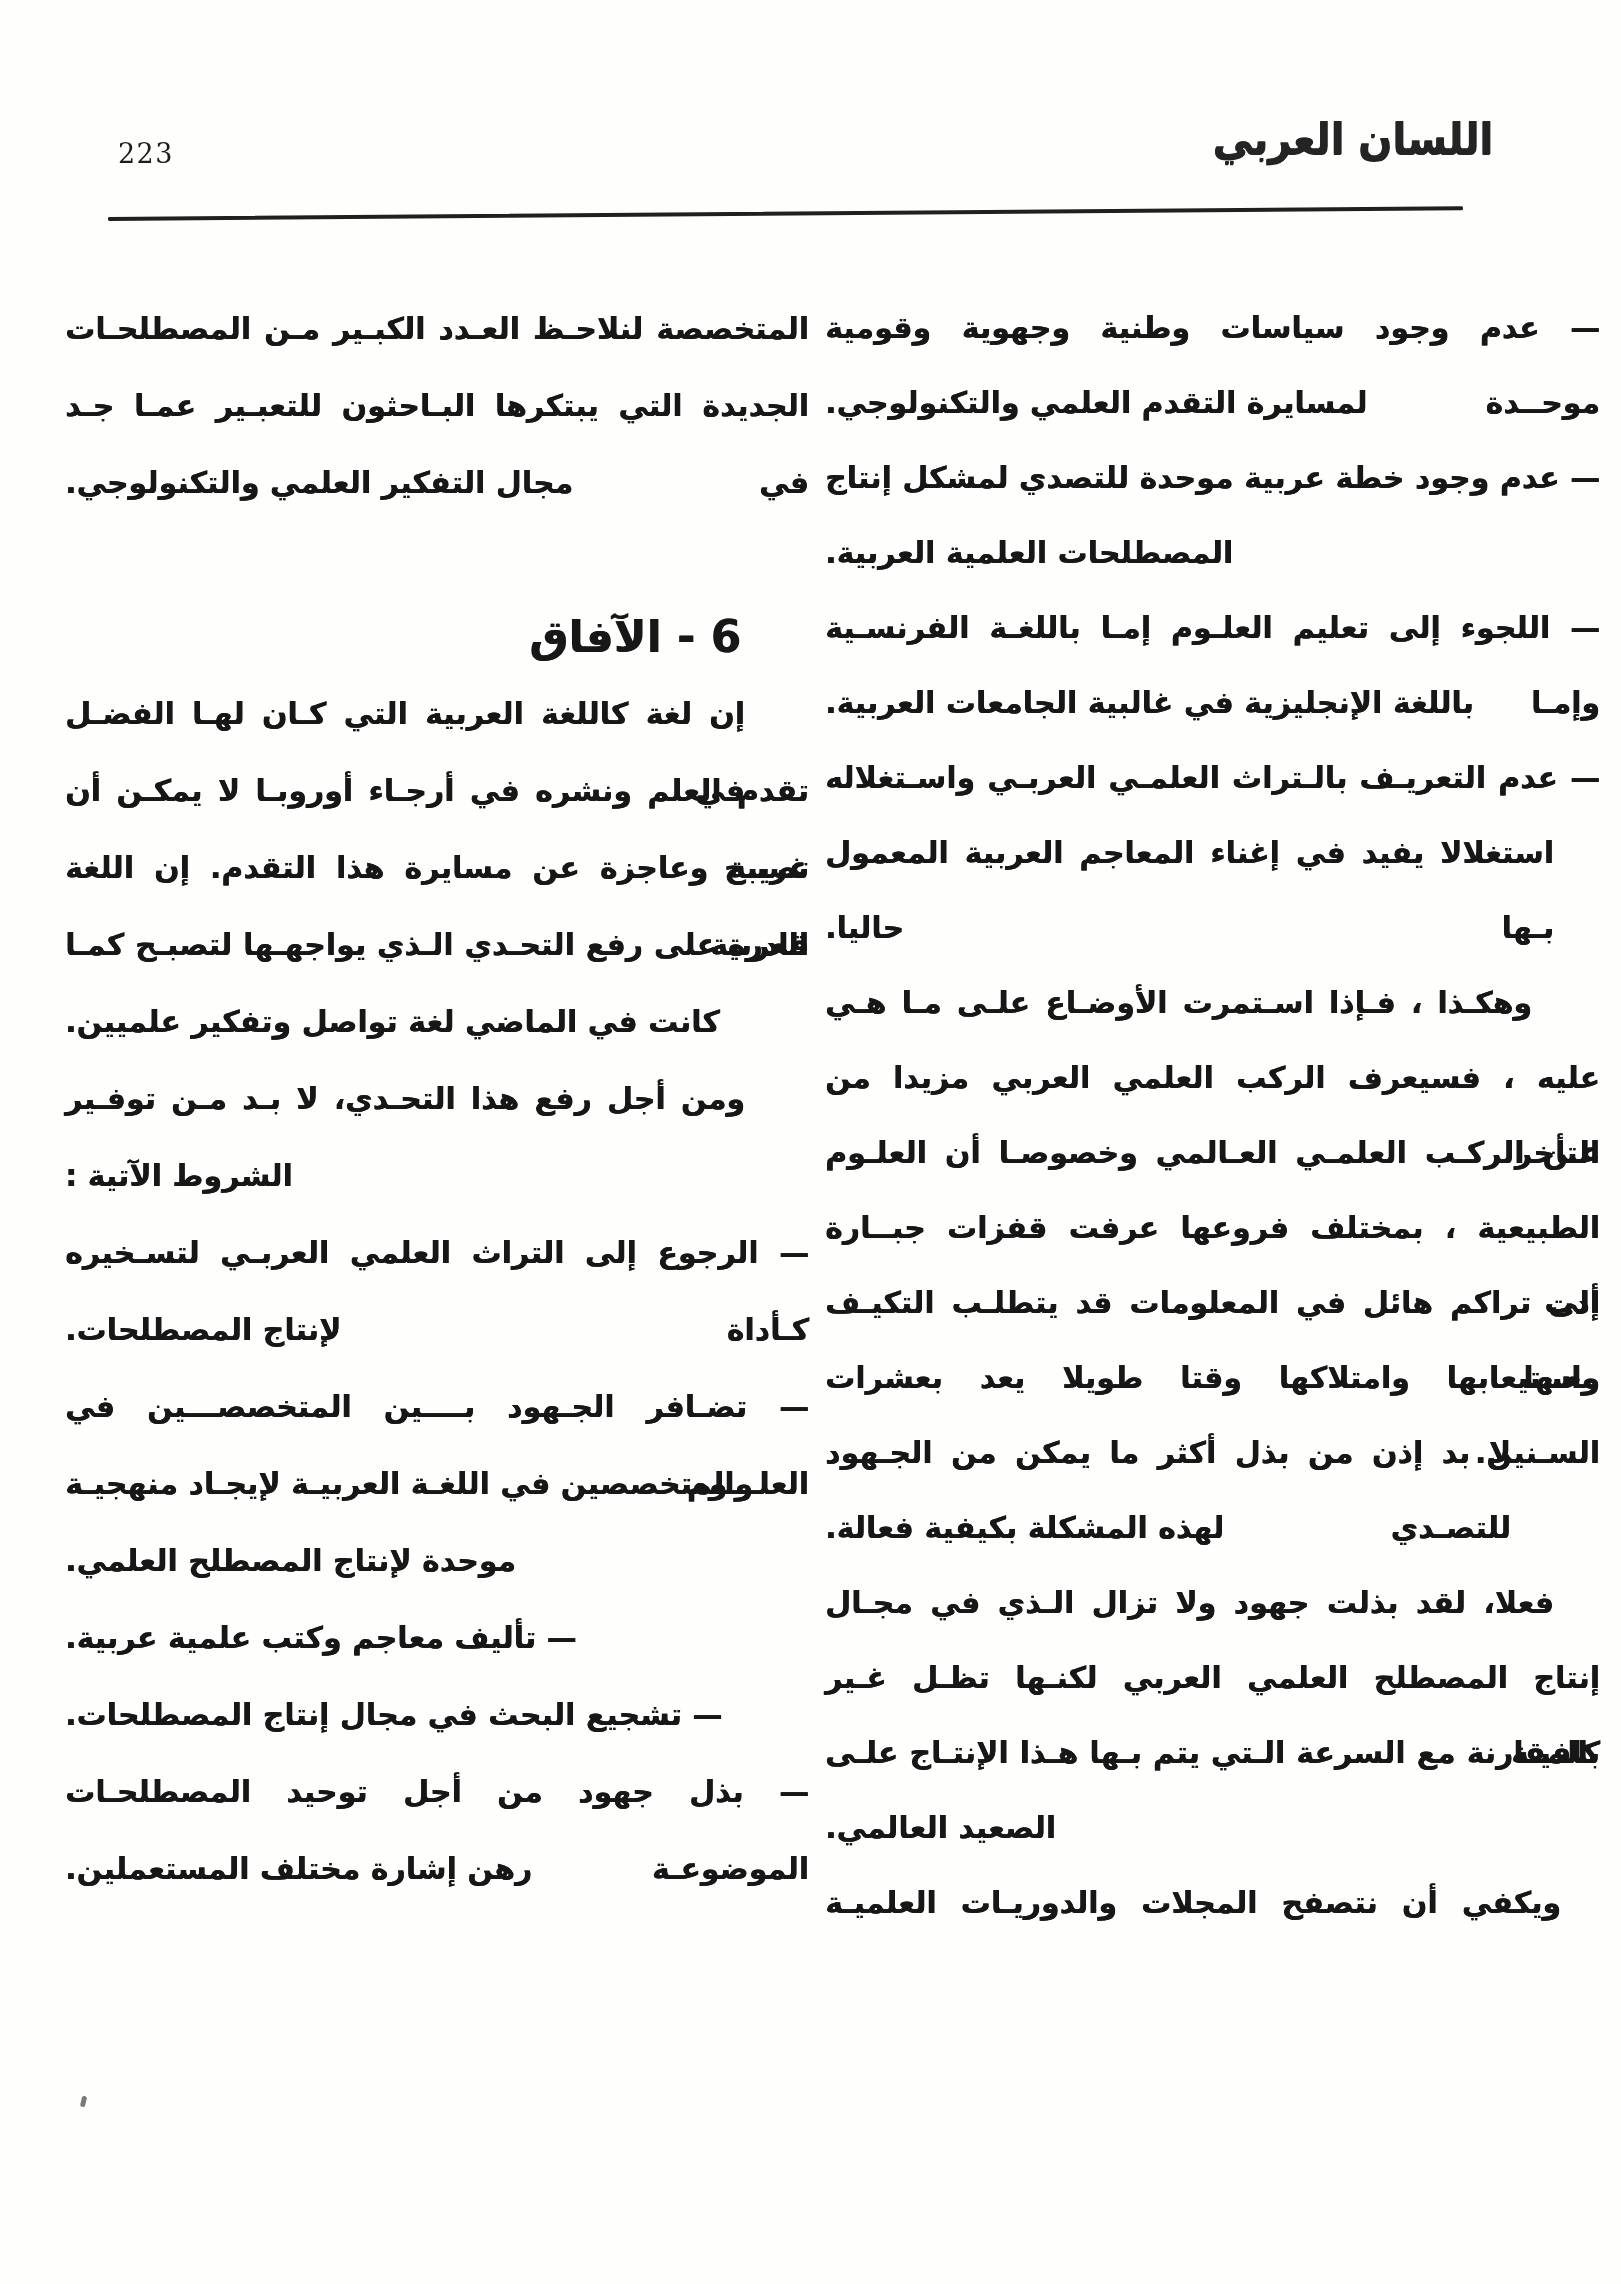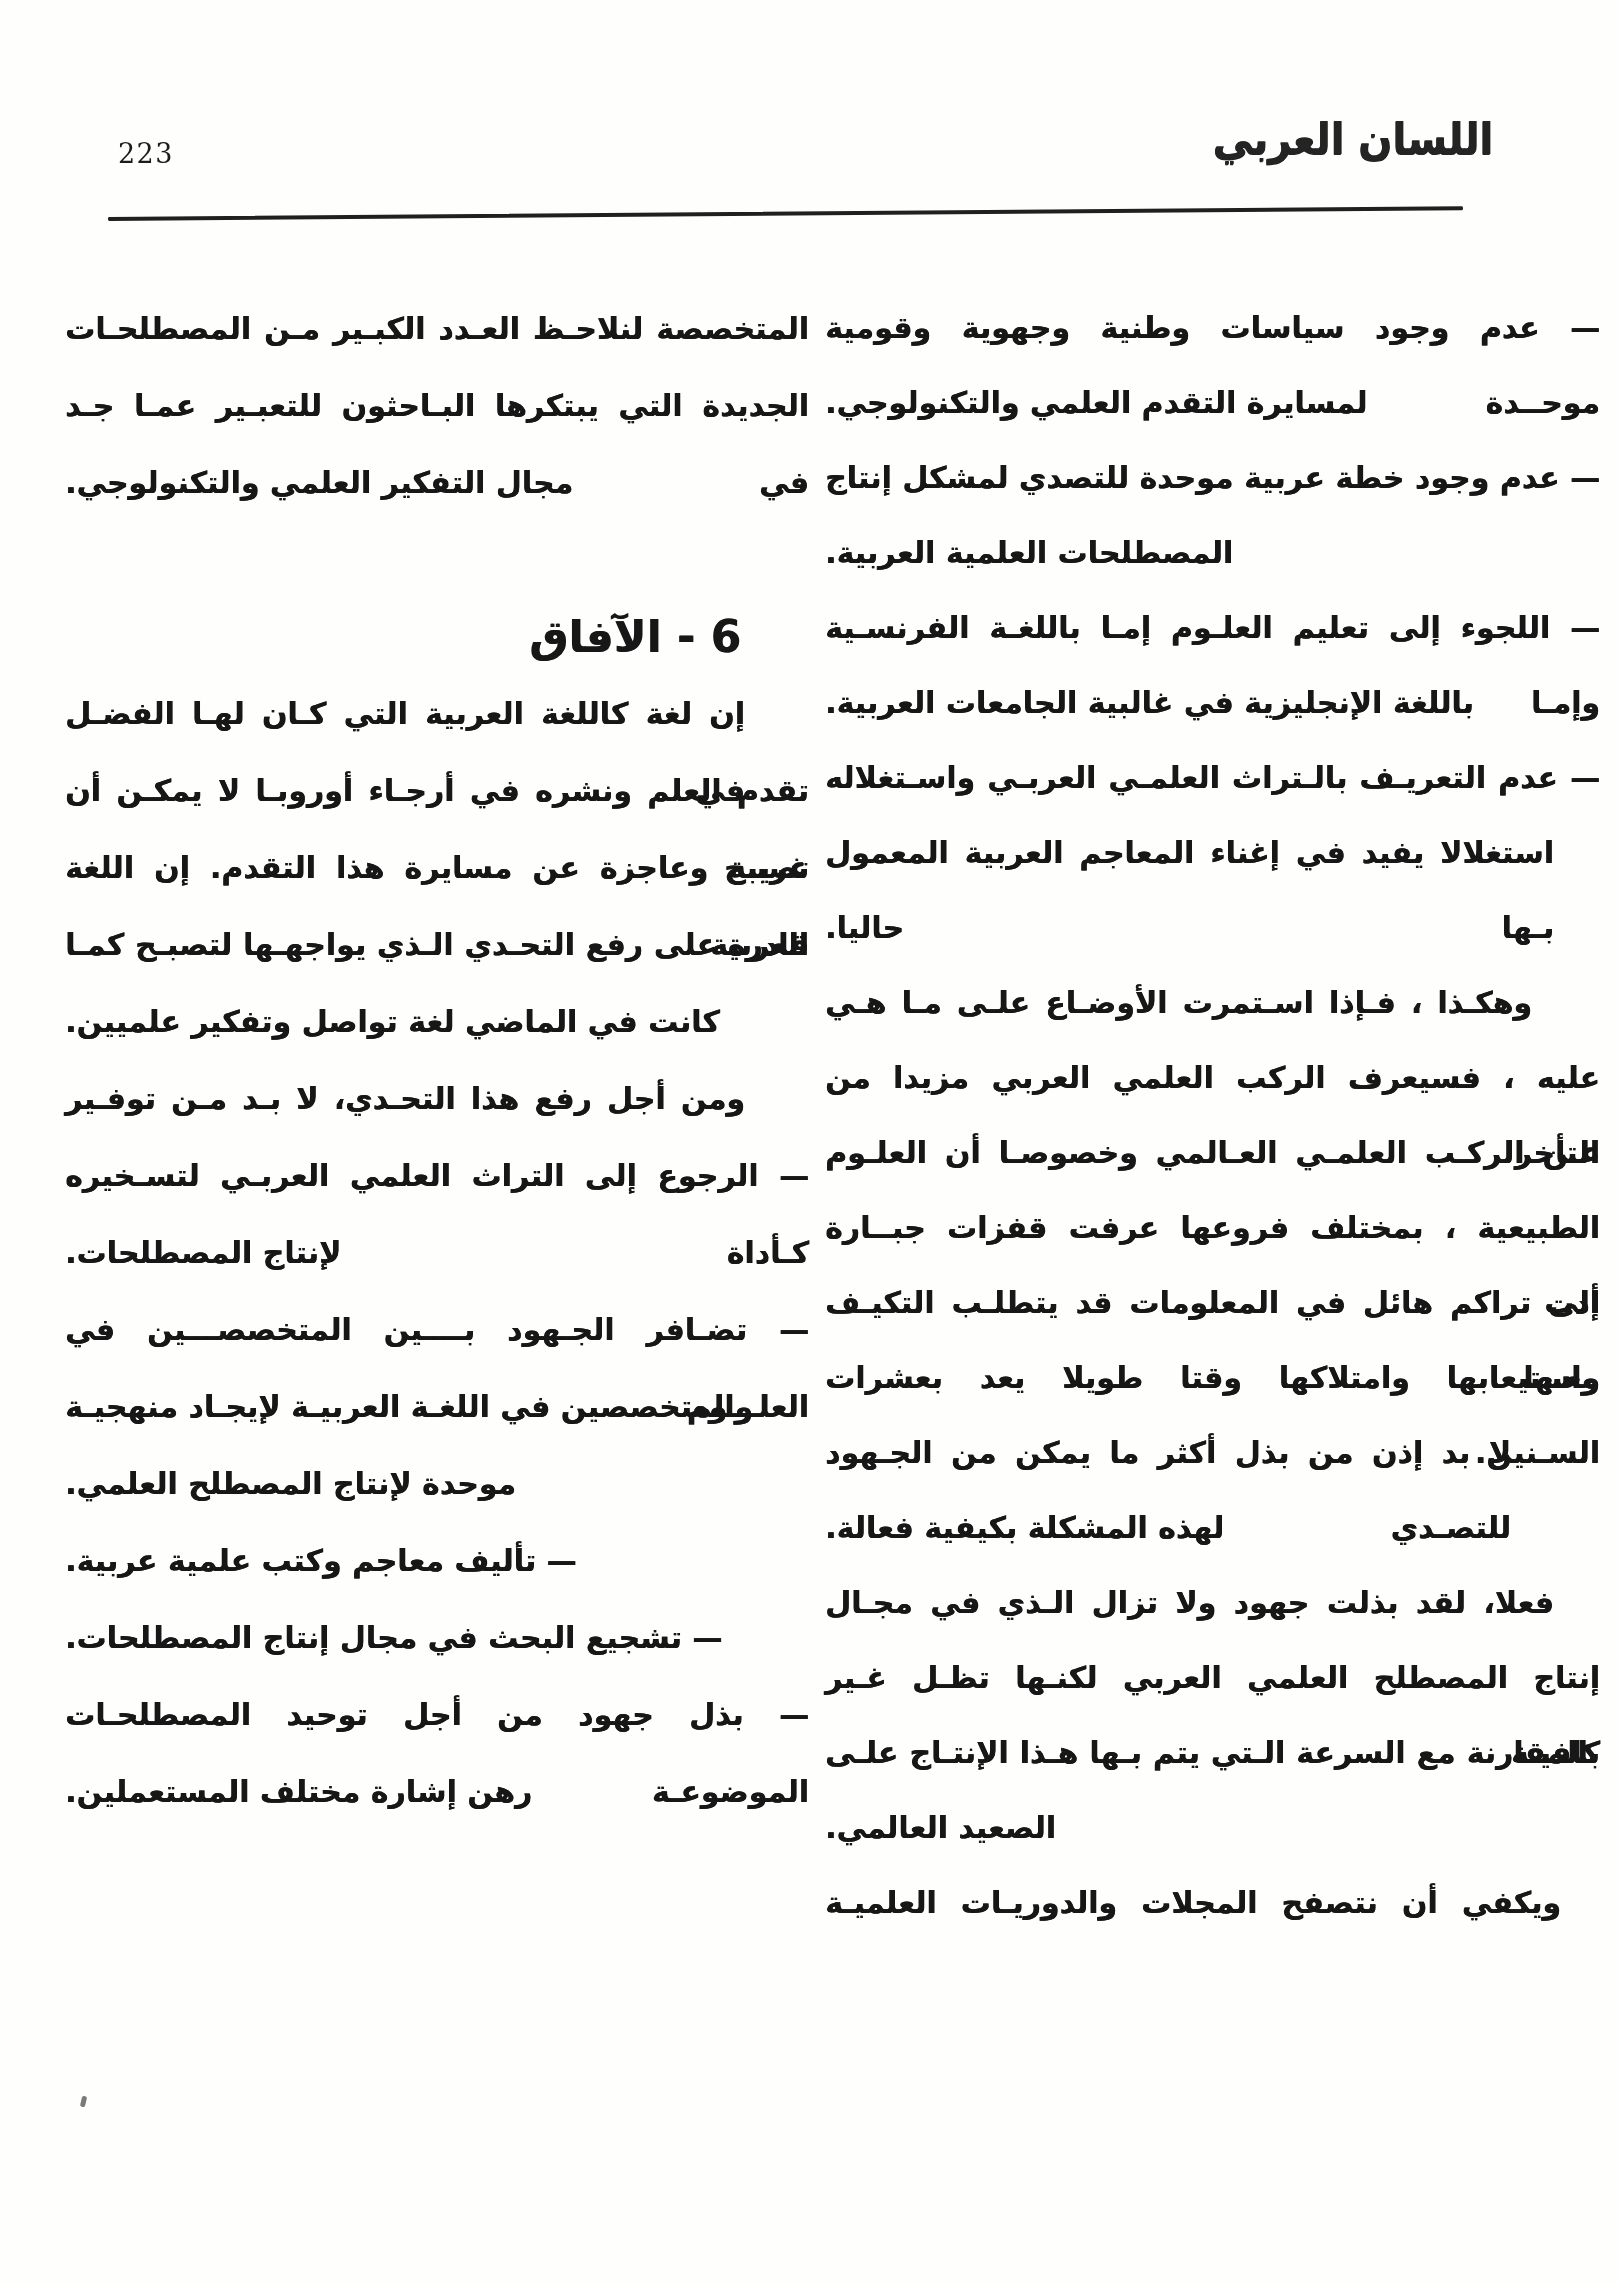--- a/index.html
+++ b/index.html
@@ -136,20 +136,21 @@
     <div class="ln j">الجديدة التي  يبتكرها البـاحثون للتعبـير عمـا جـد في</div>
     <div class="ln r">مجال التفكير العلمي والتكنولوجي.</div>
     <div class="spacer"></div>
     <div class="ln heading">6 - الآفاق</div>
     <div class="ln j pad90">إن لغة كاللغة العربية التي كـان لهـا الفضـل في</div>
     <div class="ln j">تقدم العلم ونشره في أرجـاء أوروبـا لا يمكـن أن تصبـح</div>
     <div class="ln j">غريبة وعاجزة عن مسايرة هذا التقدم. إن اللغة العربية</div>
     <div class="ln j">قادرة على رفع التحـدي الـذي يواجهـها لتصبـح كمـا</div>
     <div class="ln r">كانت في الماضي لغة تواصل وتفكير علميين.</div>
     <div class="ln j pad90">ومن أجل رفع هذا التحـدي، لا بـد مـن توفـير</div>
+    <div class="ln r">الشروط الآتية :</div>
     <div class="ln j">— الرجوع إلى التراث العلمي  العربـي لتسـخيره كـأداة</div>
     <div class="ln r pad65">لإنتاج المصطلحات.</div>
     <div class="ln j">— تضـافر الجـهود بــــين المتخصصـــين في العلـــوم</div>
     <div class="ln r pad65">والمتخصصين في اللغـة العربيـة لإيجـاد منهجيـة</div>
     <div class="ln r pad65">موحدة لإنتاج المصطلح العلمي.</div>
     <div class="ln r">— تأليف معاجم وكتب علمية عربية.</div>
     <div class="ln r">— تشجيع البحث في مجال إنتاج المصطلحات.</div>
     <div class="ln j">— بذل جهود من أجل توحيد  المصطلحـات الموضوعـة</div>
     <div class="ln r pad280">رهن إشارة مختلف المستعملين.</div>
   </div>

